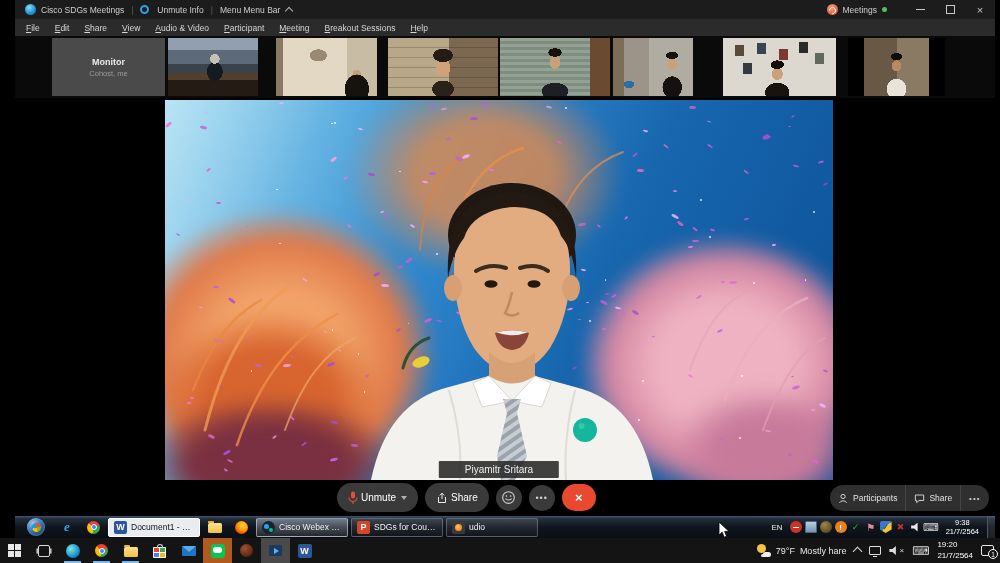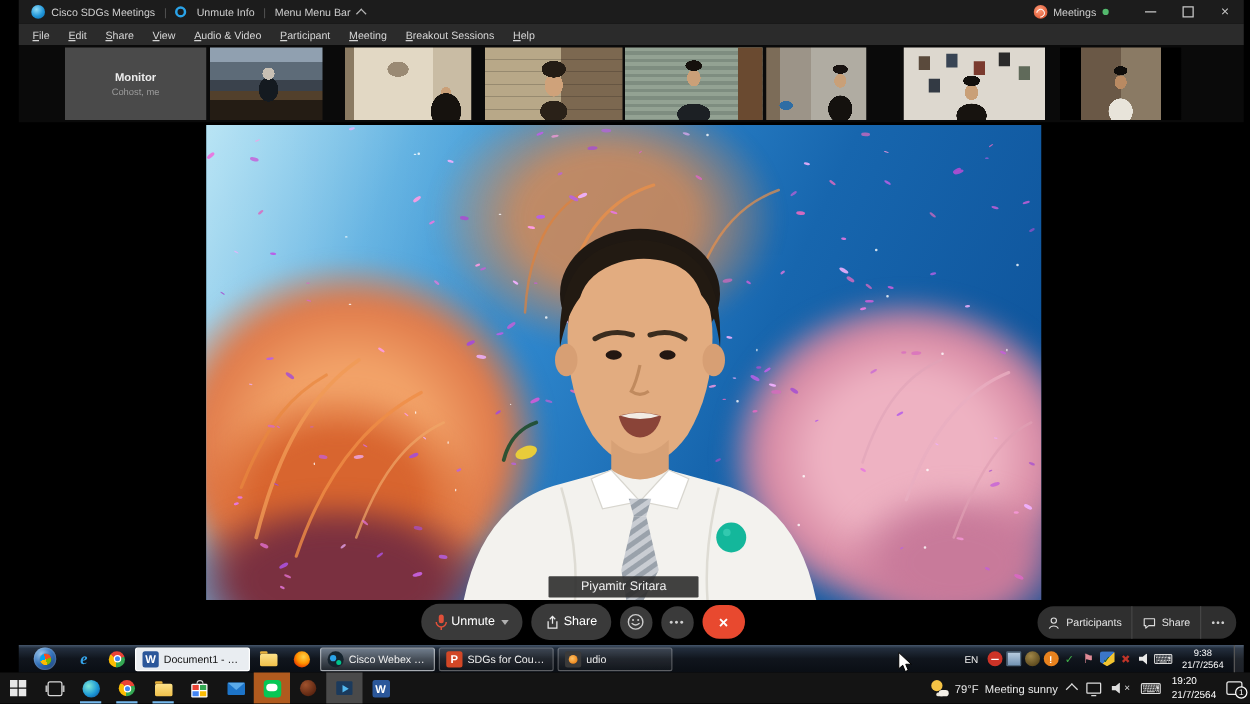--- a/index.html
+++ b/index.html
@@ -664,21 +664,21 @@
           <span class="oicon o-movies"></span>
         </span>
         <span class="slot">
           <span class="oicon o-word2 ic-word">W</span>
         </span>
       </span>
     <div class="outer-right">
       <div class="weather">
         <span class="wicon"></span>
         <span>79°F</span>
-        <span>Meeting sunny</span>
+        <span>Mostly hare</span>
       </div>
       <span class="ochev"></span>
       <span class="net"></span>
       <span class="volmute">×</span>
       <span class="okbd">⌨</span>
       <div class="outer-clock">
         <div>19:20</div>
         <div>21/7/2564</div>
       </div>
       <span class="action">

